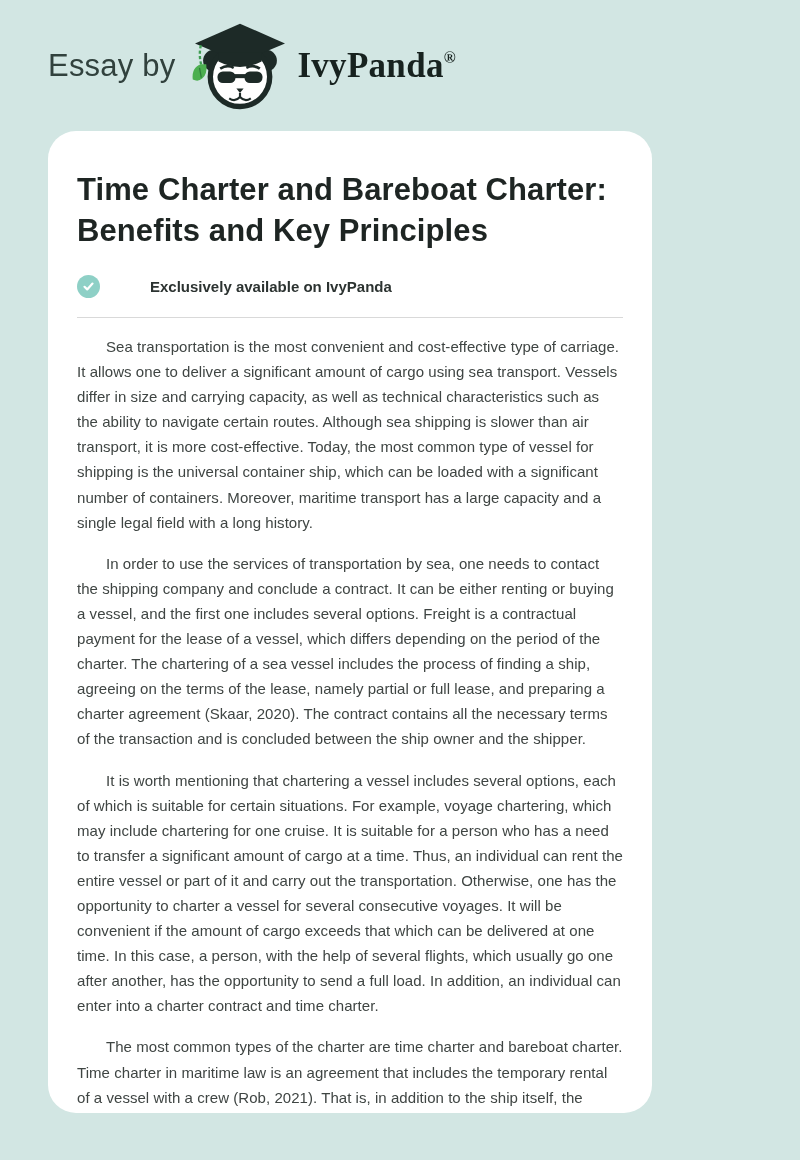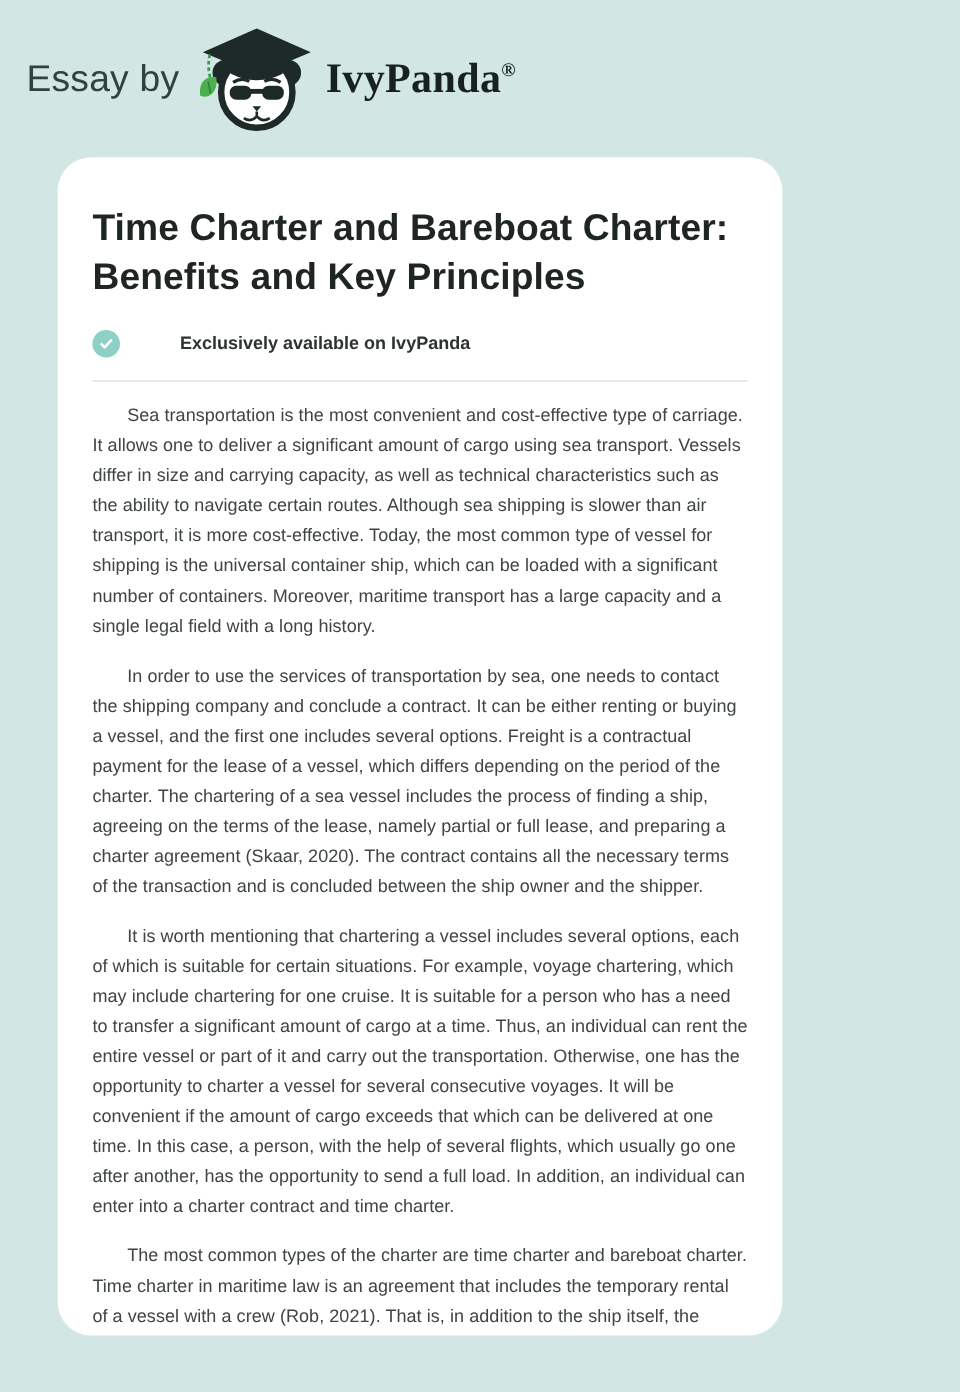--- a/index.html
+++ b/index.html
@@ -7,21 +7,21 @@
     width: 800px; height: 1160px;
     overflow: hidden;
     background: #d2e6e3;
     font-family: "Liberation Sans", sans-serif;
   }
   
   .site-header {
     height: 131px;
     display: flex;
     align-items: center;
-    padding-left: 22px;
+    padding-left: 48px;
   }
   .header-prefix {
     font-size: 31px;
     font-weight: 400;
     color: #31413d;
     letter-spacing: 0.2px;
   }
   .brand-link {
     display: flex;
     align-items: center;

